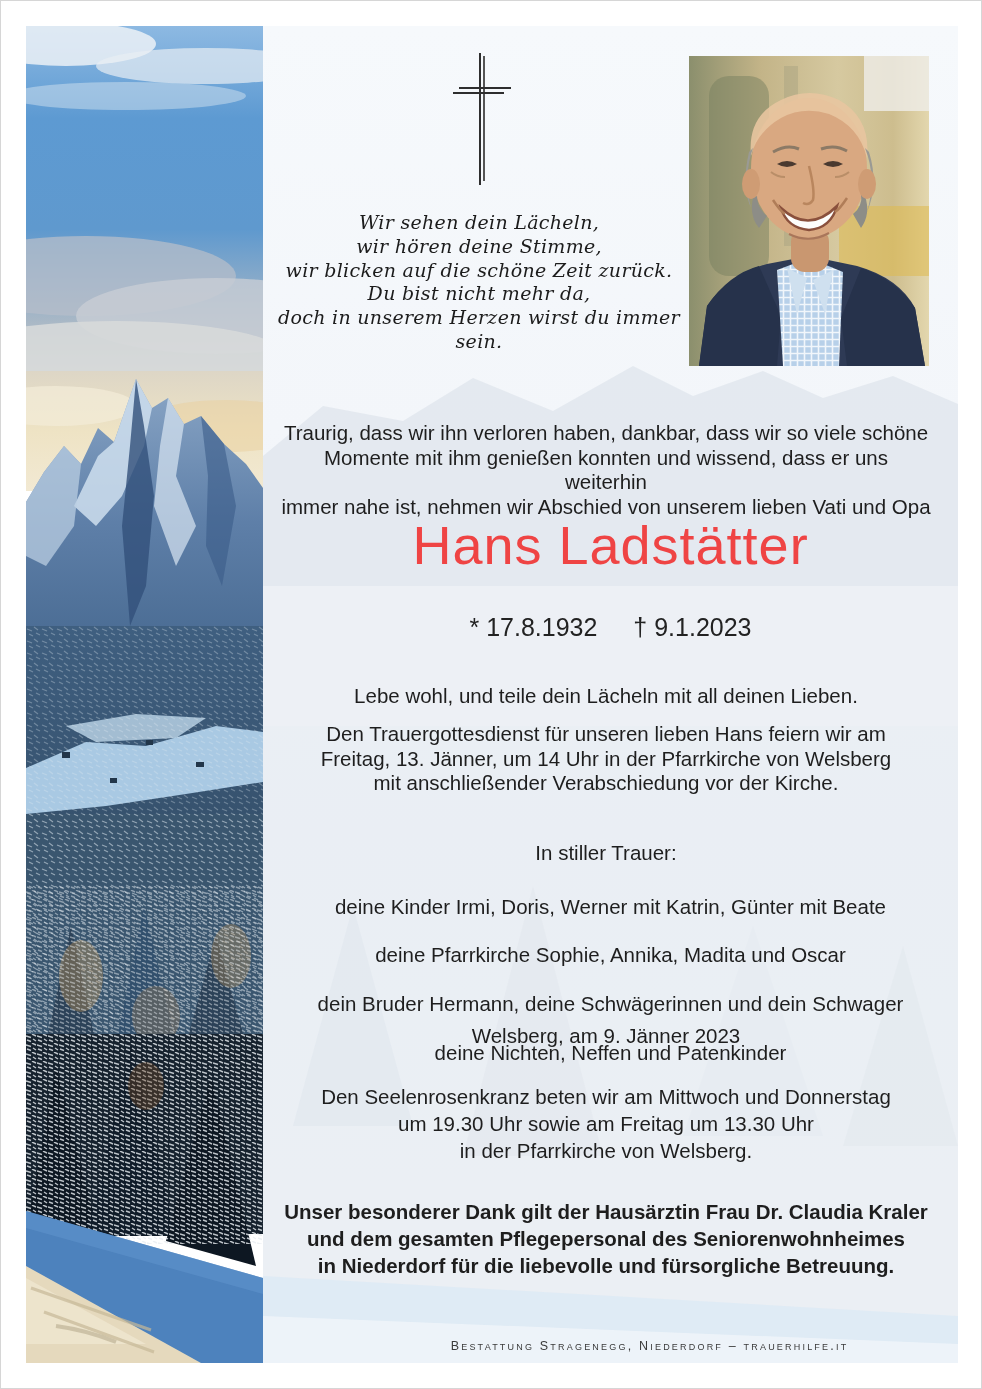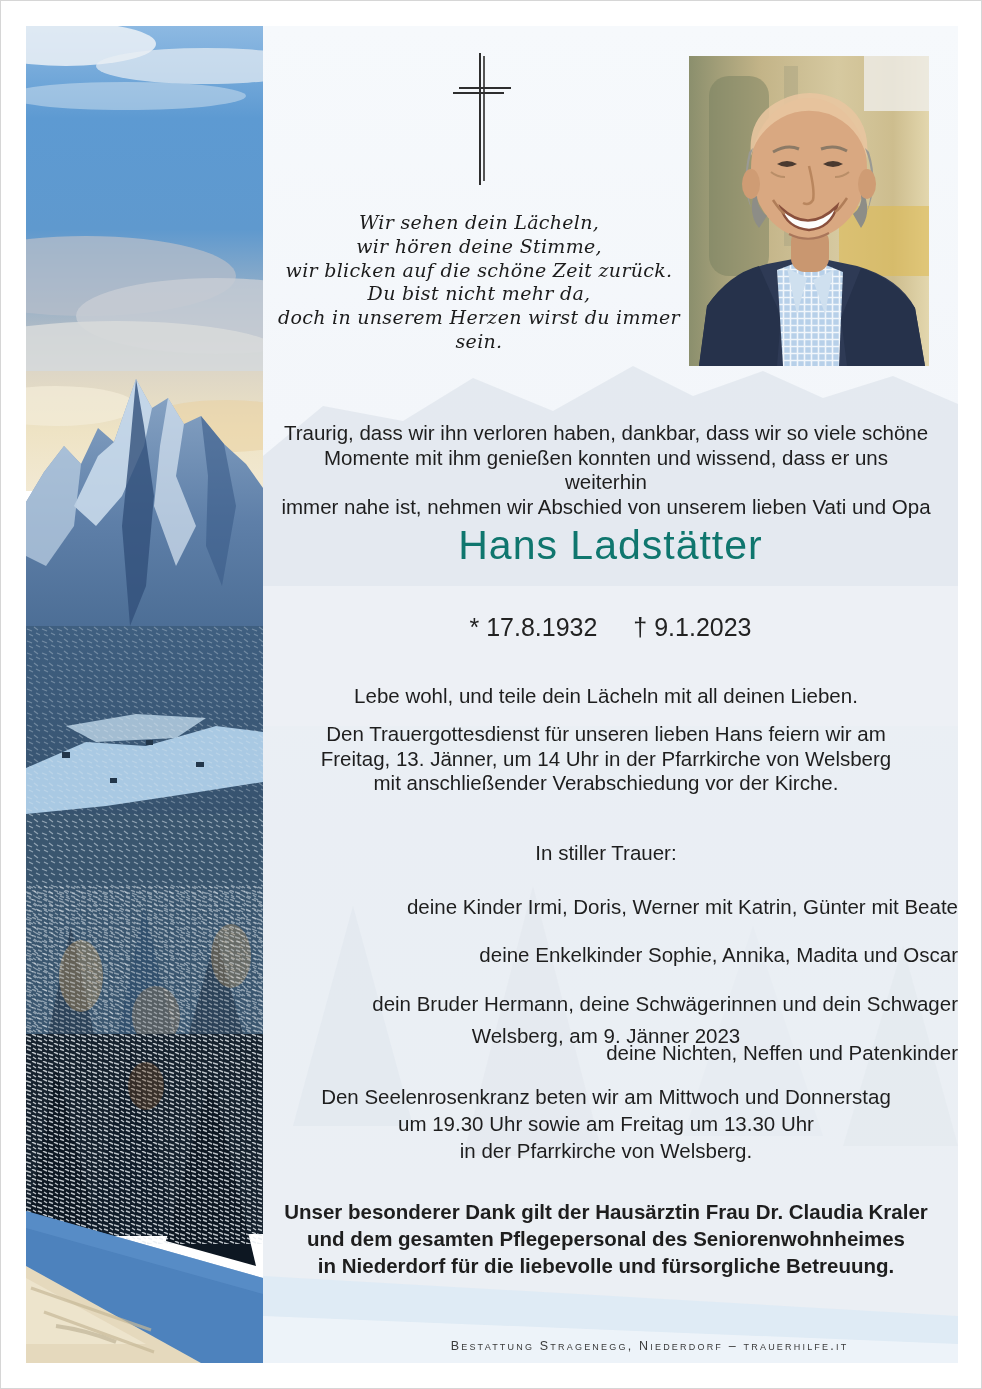--- a/index.html
+++ b/index.html
@@ -10,29 +10,29 @@
   .strip svg{display:block;}
   
   .content{position:absolute;left:262px;top:25px;width:695px;height:1337px;
            background:linear-gradient(180deg,#f6f9fc 0%,#f3f6fa 30%,#eef2f7 60%,#f1f5f9 100%);}
   .watermark{position:absolute;left:0;top:0;width:695px;height:1337px;pointer-events:none;}
   .txt{position:absolute;text-align:center;white-space:pre-line;z-index:3;}
   .body-txt{font-size:20.5px;line-height:24.6px;color:#1e1e1e;}
   .poem{left:253px;top:210px;width:450px;font-family:"DejaVu Serif",serif;font-style:italic;
         font-size:19px;line-height:23.8px;color:#1c1c1c;letter-spacing:.3px;}
   .intro{left:280px;top:420px;width:650px;}
-  .name{left:262px;top:509px;width:695px;font-size:41px;line-height:70px;color:#0f766e;
+  .name{left:262px;top:509px;width:695px;font-size:54px;line-height:70px;color:#ef4444;
         letter-spacing:1px;font-weight:400;}
   .dates{left:262px;top:612px;width:695px;display:flex;justify-content:center;gap:36px;
          font-size:25px;color:#222;z-index:3;position:absolute;}
   .farewell{left:280px;top:683px;width:650px;}
   .service{left:280px;top:721px;width:650px;}
   .mourn-head{left:280px;top:840px;width:650px;}
   .mourners{left:262px;top:869px;width:695px;}
-  .mourners div{line-height:24.3px;text-align:right;}
+  .mourners div{line-height:24.3px;}
   .place{left:280px;top:1023px;width:650px;}
   .rosary{left:280px;top:1083px;width:650px;line-height:26.8px;}
   .thanks{left:280px;top:1198px;width:650px;line-height:26.8px;font-weight:bold;}
   .footer{left:262px;top:1338px;width:773px;font-size:12.5px;letter-spacing:2.2px;
           color:#3a3a3a;font-variant:small-caps;}
   .cross{position:absolute;left:433px;top:46px;width:100px;height:142px;z-index:3;}
   .portrait{position:absolute;left:688px;top:55px;width:240px;height:310px;z-index:3;
             overflow:hidden;}
 </style>
 </head>
@@ -226,21 +226,21 @@
   <div class="txt body-txt farewell">Lebe wohl, und teile dein Lächeln mit all deinen Lieben.</div>
 
   <div class="txt body-txt service">Den Trauergottesdienst für unseren lieben Hans feiern wir am
 Freitag, 13. Jänner, um 14 Uhr in der Pfarrkirche von Welsberg
 mit anschließender Verabschiedung vor der Kirche.</div>
 
   <div class="txt body-txt mourn-head">In stiller Trauer:</div>
 
   <div class="txt body-txt mourners">
     <div>deine Kinder Irmi, Doris, Werner mit Katrin, Günter mit Beate</div>
-    <div>deine Enkelkinder Sophie, Annika, Madita und Oscar</div>
+    <div>deine Pfarrkirche Sophie, Annika, Madita und Oscar</div>
     <div>dein Bruder Hermann, deine Schwägerinnen und dein Schwager</div>
     <div>deine Nichten, Neffen und Patenkinder</div>
   </div>
 
   <div class="txt body-txt place">Welsberg, am 9. Jänner 2023</div>
 
   <div class="txt body-txt rosary">Den Seelenrosenkranz beten wir am Mittwoch und Donnerstag
 um 19.30 Uhr sowie am Freitag um 13.30 Uhr
 in der Pfarrkirche von Welsberg.</div>
 

